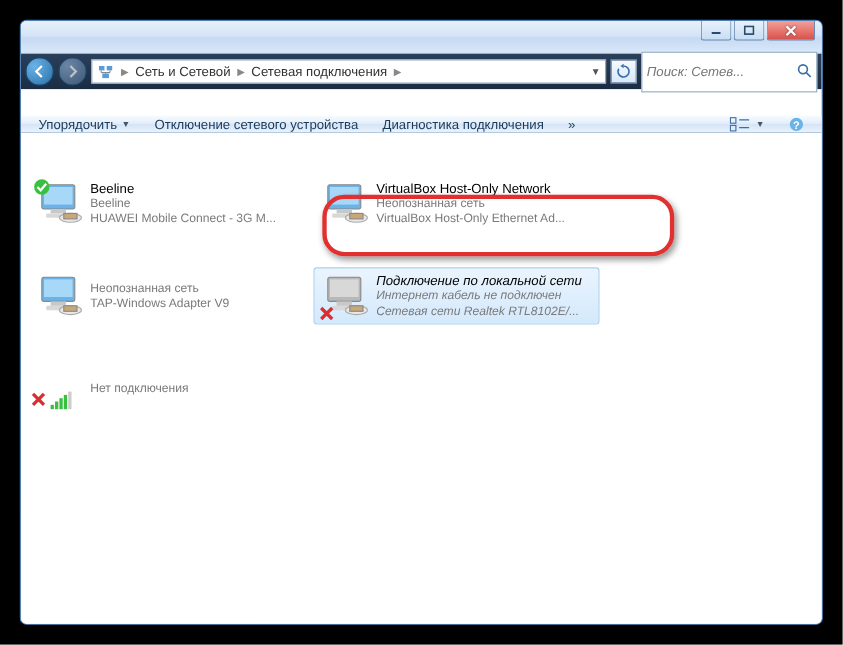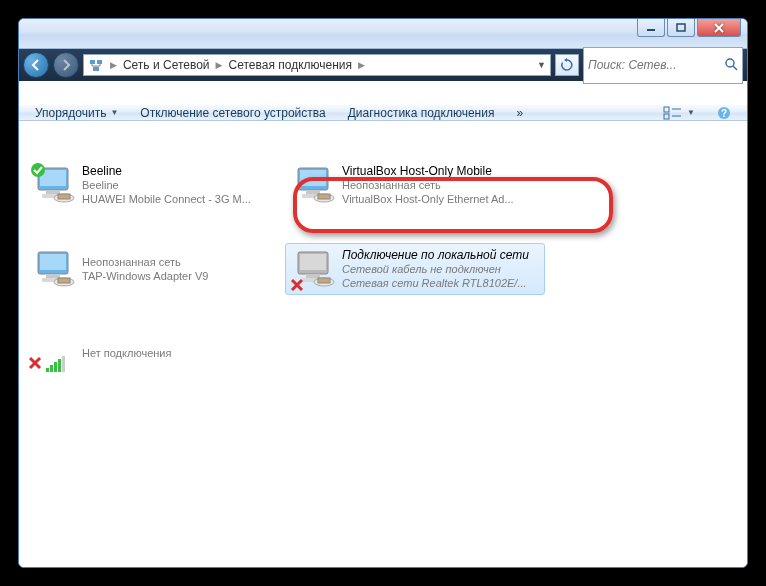--- a/index.html
+++ b/index.html
@@ -162,21 +162,21 @@
         <div class="item">
           <div class="icon monitor-icon"><svg viewBox="0 0 44 42">
               <rect x="6" y="4" width="30" height="22" rx="2" fill="#6ab3e8" stroke="#888"></rect>
               <rect x="8" y="6" width="26" height="16" fill="#a8d8f8"></rect>
               <rect x="14" y="26" width="14" height="4" fill="#c8c8c8"></rect>
               <rect x="10" y="30" width="22" height="4" rx="1" fill="#d8d8d8"></rect>
               <ellipse cx="32" cy="34" rx="10" ry="4" fill="#e8e8e8" stroke="#aaa"></ellipse>
               <rect x="26" y="30" width="12" height="5" fill="#c8a878" stroke="#888"></rect>
             </svg></div>
           <div class="txt">
-            <div class="name">VirtualBox Host-Only Mobile</div>
+            <div class="name">VirtualBox Host-Only Network</div>
             <div class="l2">Неопознанная сеть</div>
             <div class="l3">VirtualBox Host-Only Ethernet Ad...</div>
           </div>
         </div>
         <div class="item">
           <div class="icon monitor-icon"><svg viewBox="0 0 44 42">
               <rect x="6" y="4" width="30" height="22" rx="2" fill="#6ab3e8" stroke="#888"></rect>
               <rect x="8" y="6" width="26" height="16" fill="#a8d8f8"></rect>
               <rect x="14" y="26" width="14" height="4" fill="#c8c8c8"></rect>
               <rect x="10" y="30" width="22" height="4" rx="1" fill="#d8d8d8"></rect>
@@ -195,21 +195,21 @@
               <rect x="14" y="26" width="14" height="4" fill="#c8c8c8"></rect>
               <rect x="10" y="30" width="22" height="4" rx="1" fill="#d8d8d8"></rect>
               <ellipse cx="32" cy="34" rx="10" ry="4" fill="#e8e8e8" stroke="#aaa"></ellipse>
               <rect x="26" y="30" width="12" height="5" fill="#c8a878" stroke="#888"></rect>
             </svg><span class="badge-x"><svg width="14" height="14">
                 <line x1="2" y1="2" x2="12" y2="12" stroke="#d83030" stroke-width="3"></line>
                 <line x1="12" y1="2" x2="2" y2="12" stroke="#d83030" stroke-width="3"></line>
               </svg></span></div>
           <div class="txt">
             <div class="name">Подключение по локальной сети</div>
-            <div class="l2">Сетевой кабель не подключен</div>
+            <div class="l2">Интернет кабель не подключен</div>
             <div class="l3">Сетевая сети Realtek RTL8102E/...</div>
           </div>
         </div>
         <div class="item">
           <div class="icon">
             <span class="badge-x" style="left:-4px;bottom:4px"><svg width="14" height="14">
                 <line x1="2" y1="2" x2="12" y2="12" stroke="#d83030" stroke-width="3"></line>
                 <line x1="12" y1="2" x2="2" y2="12" stroke="#d83030" stroke-width="3"></line>
               </svg></span>
             <div class="signal" style="left:14px;bottom:2px">

